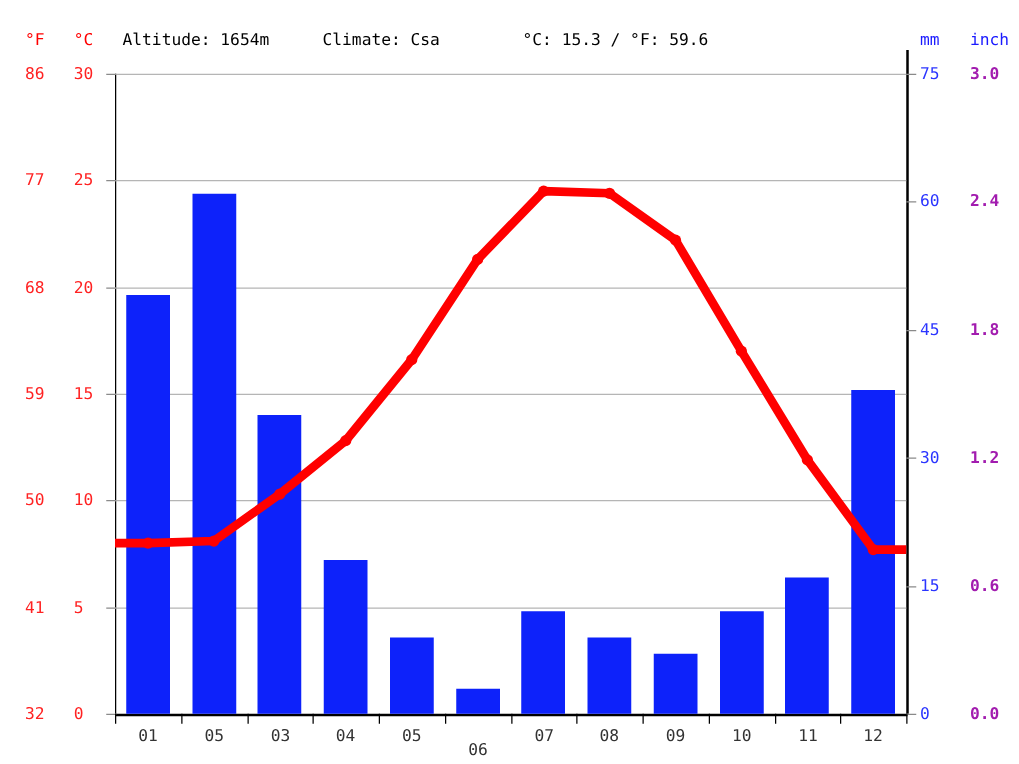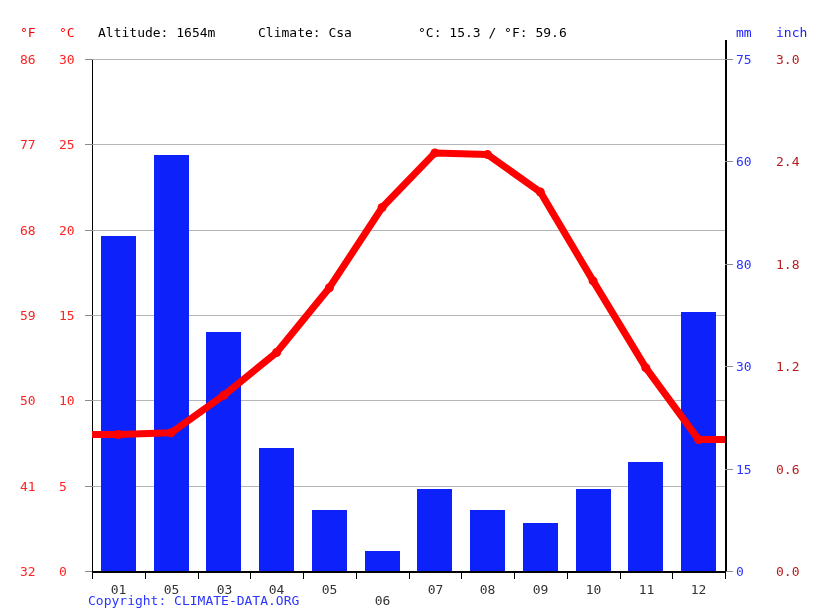--- a/index.html
+++ b/index.html
@@ -102,21 +102,21 @@
   
   .lbl {
     position: absolute;
     font-size: 13px;
     line-height: 13px;
     white-space: pre;
   }
   .lbl-f   { color: #ff2222; left: 20px;  width: 26px; text-align: left; }
   .lbl-c   { color: #ff2222; left: 59px;  width: 22px; text-align: left; }
   .lbl-mm  { color: #2b35ff; left: 736px; width: 26px; text-align: left; }
-  .lbl-in  { color: #b91c1c; left: 776px; width: 32px; text-align: left; }
+  .lbl-in  { color: #a21caf; left: 776px; width: 32px; text-align: left; font-weight: bold; }
   .lbl-mon { color: #333333; top: 583px; width: 53px; text-align: center; font-size: 13px; }
 
   
   .bar {
     position: absolute;
     width: 35px;
     background: #0d22fa;
   }
 
   
@@ -210,21 +210,21 @@
       <div class="lbl lbl-f" style="top: 53px;">86</div>
       <div class="lbl lbl-c" style="top: 53px;">30</div>
     </div>
   <div id="rightlabels">
       <div class="lbl lbl-mm" style="top: 565px;">0</div>
       <div class="lbl lbl-in" style="top: 565px;">0.0</div>
       <div class="lbl lbl-mm" style="top: 463px;">15</div>
       <div class="lbl lbl-in" style="top: 463px;">0.6</div>
       <div class="lbl lbl-mm" style="top: 360px;">30</div>
       <div class="lbl lbl-in" style="top: 360px;">1.2</div>
-      <div class="lbl lbl-mm" style="top: 258px;">80</div>
+      <div class="lbl lbl-mm" style="top: 258px;">45</div>
       <div class="lbl lbl-in" style="top: 258px;">1.8</div>
       <div class="lbl lbl-mm" style="top: 155px;">60</div>
       <div class="lbl lbl-in" style="top: 155px;">2.4</div>
       <div class="lbl lbl-mm" style="top: 53px;">75</div>
       <div class="lbl lbl-in" style="top: 53px;">3.0</div>
     </div>
   <div id="barlayer">
       <div class="bar" title="01: 49 mm" style="left: 101px; top: 236px; height: 335px; background: rgb(13, 34, 250);"></div>
       <div class="bar" title="02: 61 mm" style="left: 154px; top: 155px; height: 416px; background: rgb(13, 34, 250);"></div>
       <div class="bar" title="03: 35 mm" style="left: 206px; top: 332px; height: 239px; background: rgb(13, 34, 250);"></div>
@@ -286,14 +286,13 @@
         <title>10: 17 °C</title>
       </circle>
       <circle cx="645.9" cy="367.9" r="4.5" fill="#ff0000">
         <title>11: 11.9 °C</title>
       </circle>
       <circle cx="698.6" cy="439.6" r="4.5" fill="#ff0000">
         <title>12: 7.7 °C</title>
       </circle>
     </svg>
 
-  <div class="copyright">Copyright: CLIMATE-DATA.ORG</div>
 </div>
 
 </body></html>

